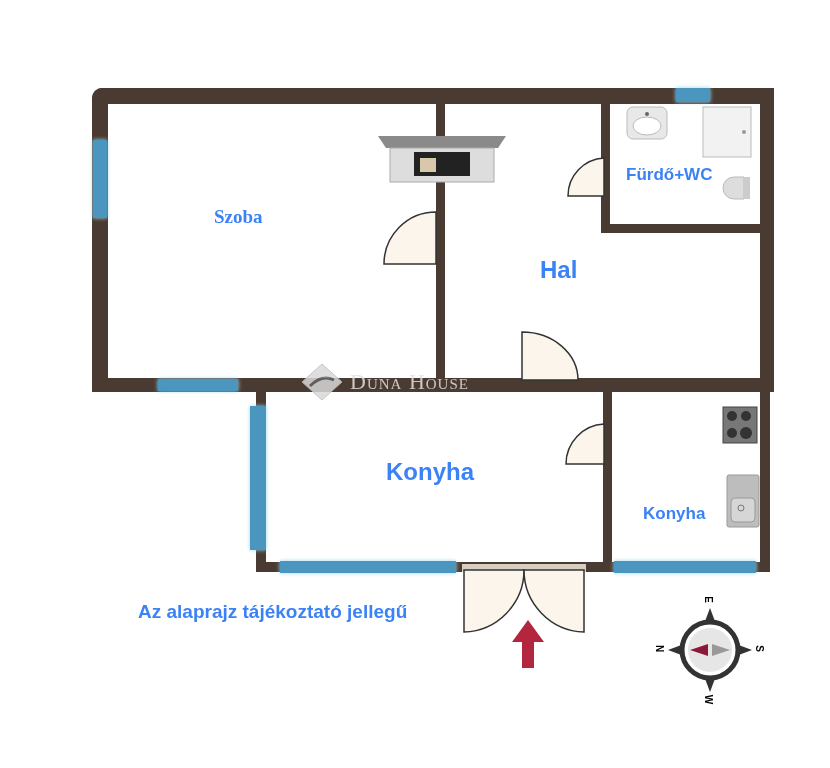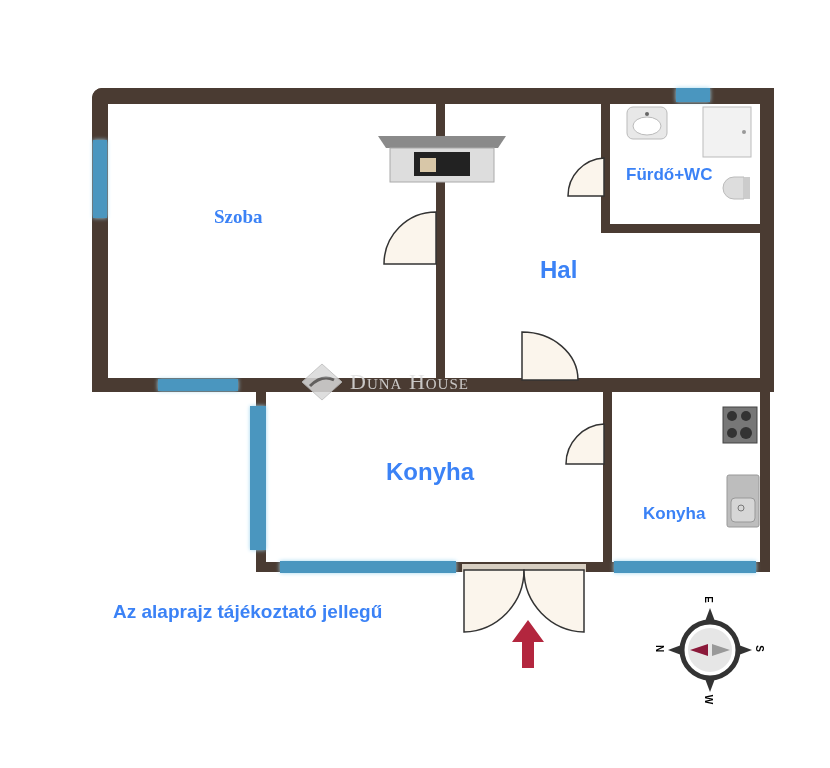--- a/index.html
+++ b/index.html
@@ -94,21 +94,21 @@
   </svg>
   <span style="font-family:'Liberation Serif',serif;font-size:22px;color:#e0e0e0;letter-spacing:1px;font-variant:small-caps;">Duna House</span>
 </div>
 
 <div class="label" style="left:214px;top:206px;font-size:19px;font-family:Liberation Serif, serif;">Szoba</div>
 <div class="label" style="left:540px;top:256px;font-size:24px;">Hal</div>
 <div class="label" style="left:626px;top:165px;font-size:17px;">Fürdő+WC</div>
 <div class="label" style="left:386px;top:458px;font-size:24px;">Konyha</div>
 <div class="label" style="left:643px;top:466px;font-size:17px;margin-top:38px;">Konyha</div>
 
-<div class="label" style="left:113px;top:601px;font-size:19px;text-align:center;">Az alaprajz tájékoztató jellegű</div>
+<div class="label" style="left:138px;top:601px;font-size:19px;text-align:center;">Az alaprajz tájékoztató jellegű</div>
 
 <div class="abs" style="left:660px;top:600px;width:100px;height:100px;">
   <svg width="100" height="100" style="position:absolute;left:0;top:0">
     <polygon points="50,8 56,24 44,24" fill="#333"></polygon>
     <polygon points="50,92 56,76 44,76" fill="#333"></polygon>
     <polygon points="8,50 24,44 24,56" fill="#333"></polygon>
     <polygon points="92,50 76,44 76,56" fill="#333"></polygon>
     <circle cx="50" cy="50" r="28" fill="#fff" stroke="#333" stroke-width="5"></circle>
     <circle cx="50" cy="50" r="22" fill="#e6e6e6"></circle>
     <polygon points="30,50 48,44 48,56" fill="#8b1a3a"></polygon>

